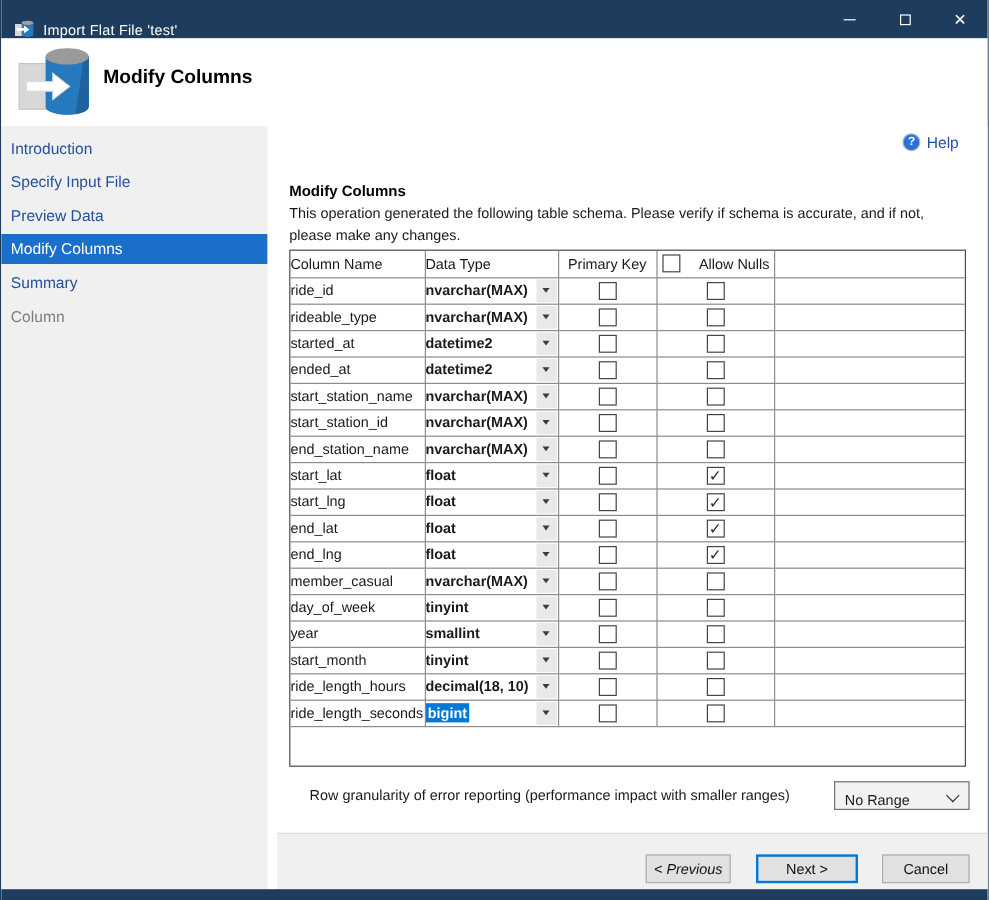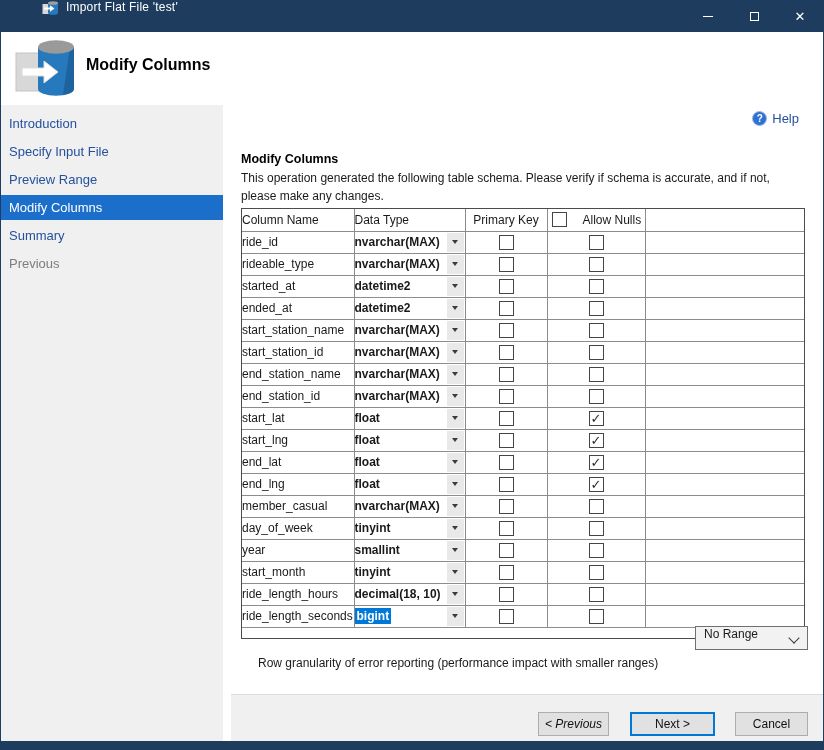--- a/index.html
+++ b/index.html
@@ -3,21 +3,21 @@
 <meta charset="utf-8">
 <style>
   * { margin:0; padding:0; box-sizing:border-box; }
   html,body { background:#c8c8c8; }
   body { font-family:"Liberation Sans", sans-serif; }
   .window { position:relative; width:824px; height:750px; background:#fff; overflow:hidden;
             border-left:1px solid #1e3c5e; border-right:1px solid #1e3c5e; }
 
   
   .titlebar { position:absolute; left:0; top:0; width:100%; height:32px; background:#1e3c5e;
-              display:flex; align-items:flex-start;padding-left:30px; }
+              display:flex; align-items:flex-end; }
   .titlebar-icon { margin-left:11px; width:16px; height:16px; flex:0 0 16px; }
   .titlebar-title { color:#ffffff; font-size:12px; margin-left:8px; letter-spacing:.2px; }
   .win-controls { margin-left:auto; display:flex; height:32px; }
   .win-btn { width:46px; height:32px; display:flex; align-items:center; justify-content:center; cursor:default; }
   .glyph-min { width:10px; height:1px; background:#fff; display:block; }
   .glyph-max { width:9px; height:9px; border:1px solid #fff; display:block; }
   .glyph-close { color:#fff; font-size:13px; line-height:13px; }
 
   
   .header { position:absolute; left:0; top:32px; width:100%; height:73px; background:#fff; }
@@ -60,22 +60,22 @@
   .dd-btn { position:absolute; right:1px; top:1px; bottom:1px; width:17px; background:#e9e9e9;
             display:flex; align-items:center; justify-content:center; cursor:default; }
   .dd-arrow { width:0; height:0; border-left:3.5px solid transparent; border-right:3.5px solid transparent;
               border-top:4px solid #3c3c3c; display:block; }
   td.c-check { text-align:center; }
   .cbx { display:inline-flex; width:15px; height:15px; border:1px solid #454545; background:#fff;
          align-items:center; justify-content:center; vertical-align:middle; font-size:13px; line-height:13px; color:#2b2b2b; cursor:default; }
 
   
   .gran-label { position:absolute; left:10px; top:551px; font-size:12px; color:#1a1a1a;margin-left:17px; }
-  .gran-select { position:absolute; left:464px; top:521px; width:113px; height:24px; background:#f2f2f2;
-                 border:1px solid #707070; display:flex; align-items:flex-start; cursor:default; }
+  .gran-select { position:absolute; left:464px; top:546px; width:113px; height:24px; background:#f2f2f2;
+                 border:1px solid #707070; display:flex; align-items:flex-end; cursor:default; }
   .gran-value { font-size:12px; color:#1a1a1a; padding-left:8px; }
   .chev { position:absolute; right:9px; top:7px; width:8px; height:8px;
           border-left:1.5px solid #3a3a3a; border-bottom:1.5px solid #3a3a3a; transform:rotate(-45deg); }
 
   
   .footer { position:absolute; left:0; top:589px; width:594px; height:47px; background:#f0f0f0; border-top:1px solid #dcdcdc; }
   .btn { position:absolute; top:17px; height:24px; background:#e1e1e1; border:1px solid #adadad;
          font-size:12px; color:#111; font-family:"Liberation Sans", sans-serif; cursor:default; }
   .btn-prev { left:307px; width:71px;font-style:italic; }
   .btn-next { left:399px; width:85px; border:2px solid #0078d7; }
@@ -116,24 +116,24 @@
       <path d="M56 10 L60 10 L60 52 A18 6.8 0 0 1 49 58 Z" fill="#1e639f"></path>
       <ellipse cx="42" cy="10" rx="18" ry="6.8" fill="#9a9a9a"></ellipse>
       <path d="M8 31 h22 v-7 l14 11 -14 11 v-7 H8 Z" fill="#ffffff" stroke="#dcdcdc"></path>
     </svg>
     <div class="header-title">Modify Columns</div>
   </div>
 
   <div class="sidebar">
     <div class="side-item">Introduction</div>
     <div class="side-item">Specify Input File</div>
-    <div class="side-item">Preview Range</div>
+    <div class="side-item">Preview Data</div>
     <div class="side-item selected">Modify Columns</div>
     <div class="side-item">Summary</div>
-    <div class="side-item disabled">Previous</div>
+    <div class="side-item disabled">Column</div>
   </div>
   <div class="gap-strip"></div>
 
   <div class="main">
 
     <div class="help-link">
       <span class="help-icon">?</span>
       <span class="help-text">Help</span>
     </div>
 
@@ -219,29 +219,20 @@
             <tr>
               <td class="c-name">end_station_name</td>
               <td class="c-type"><span class="type-text">nvarchar(MAX)</span><span class="dd-btn">
                   <i class="dd-arrow"></i>
                 </span></td>
               <td class="c-check"><span class="cbx"></span></td>
               <td class="c-check"><span class="cbx"></span></td>
               <td></td>
             </tr>
             <tr>
-              <td class="c-name">end_station_id</td>
-              <td class="c-type"><span class="type-text">nvarchar(MAX)</span><span class="dd-btn">
-                  <i class="dd-arrow"></i>
-                </span></td>
-              <td class="c-check"><span class="cbx"></span></td>
-              <td class="c-check"><span class="cbx"></span></td>
-              <td></td>
-            </tr>
-            <tr>
               <td class="c-name">start_lat</td>
               <td class="c-type"><span class="type-text">float</span><span class="dd-btn">
                   <i class="dd-arrow"></i>
                 </span></td>
               <td class="c-check"><span class="cbx"></span></td>
               <td class="c-check"><span class="cbx">✓</span></td>
               <td></td>
             </tr>
             <tr>
               <td class="c-name">start_lng</td>

